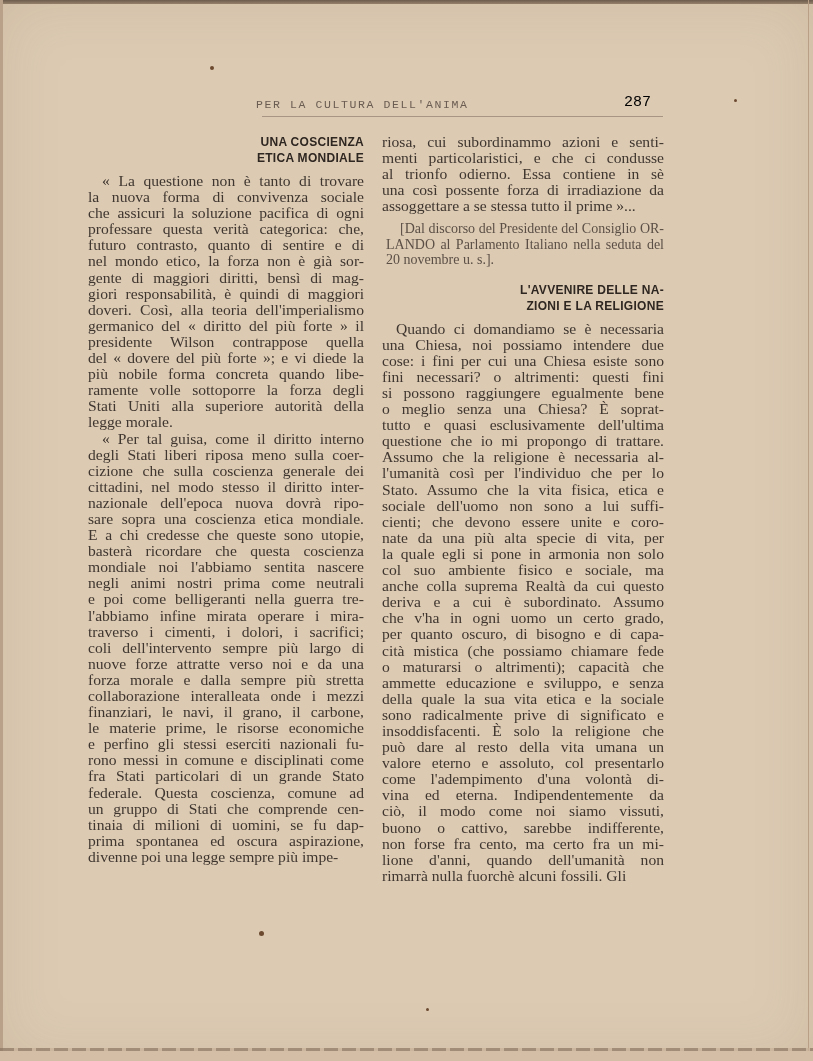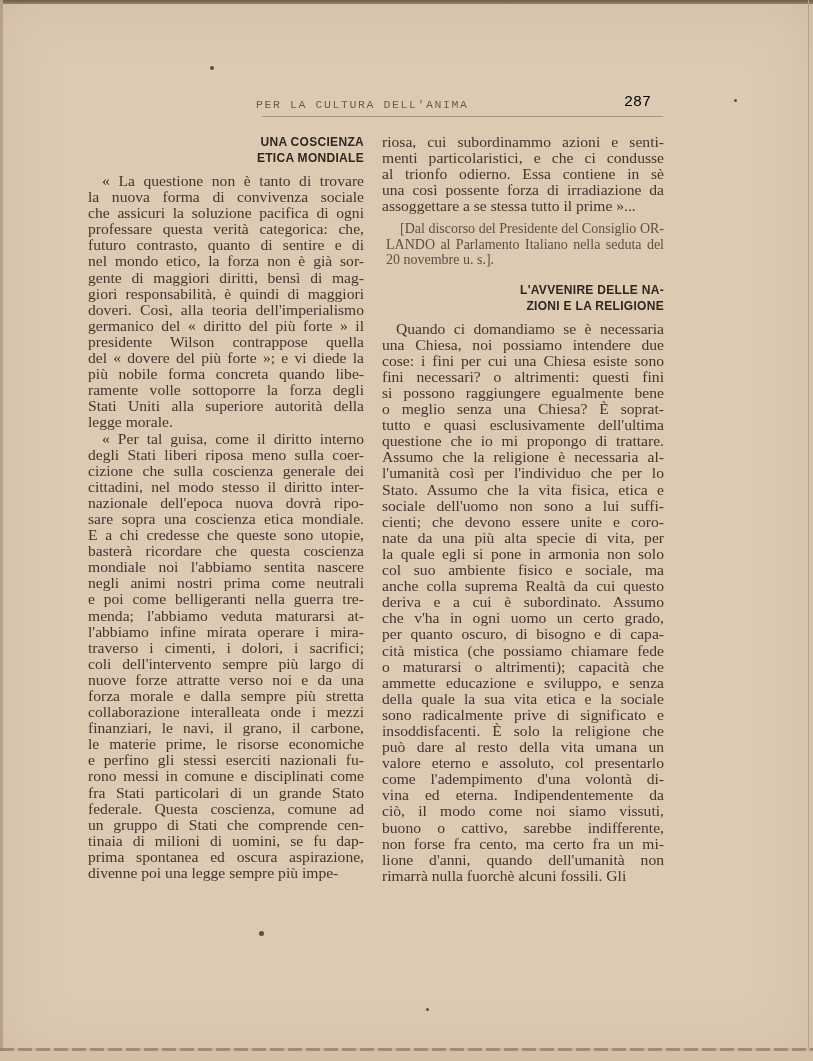--- a/index.html
+++ b/index.html
@@ -93,21 +93,20 @@
         <span class="line">degli Stati liberi riposa meno sulla coer-</span>
         <span class="line">cizione che sulla coscienza generale dei</span>
         <span class="line">cittadini, nel modo stesso il diritto inter-</span>
         <span class="line">nazionale dell'epoca nuova dovrà ripo-</span>
         <span class="line">sare sopra una coscienza etica mondiale.</span>
         <span class="line">E a chi credesse che queste sono utopie,</span>
         <span class="line">basterà ricordare che questa coscienza</span>
         <span class="line">mondiale noi l'abbiamo sentita nascere</span>
         <span class="line">negli animi nostri prima come neutrali</span>
         <span class="line">e poi come belligeranti nella guerra tre-</span>
-        <span class="line">menda; l'abbiamo veduta maturarsi at-</span>
         <span class="line">l'abbiamo infine mirata operare i mira-</span>
         <span class="line">traverso i cimenti, i dolori, i sacrifici;</span>
         <span class="line">coli dell'intervento sempre più largo di</span>
         <span class="line">nuove forze attratte verso noi e da una</span>
         <span class="line">forza morale e dalla sempre più stretta</span>
         <span class="line">collaborazione interalleata onde i mezzi</span>
         <span class="line">finanziari, le navi, il grano, il carbone,</span>
         <span class="line">le materie prime, le risorse economiche</span>
         <span class="line">e perfino gli stessi eserciti nazionali fu-</span>
         <span class="line">rono messi in comune e disciplinati come</span>

